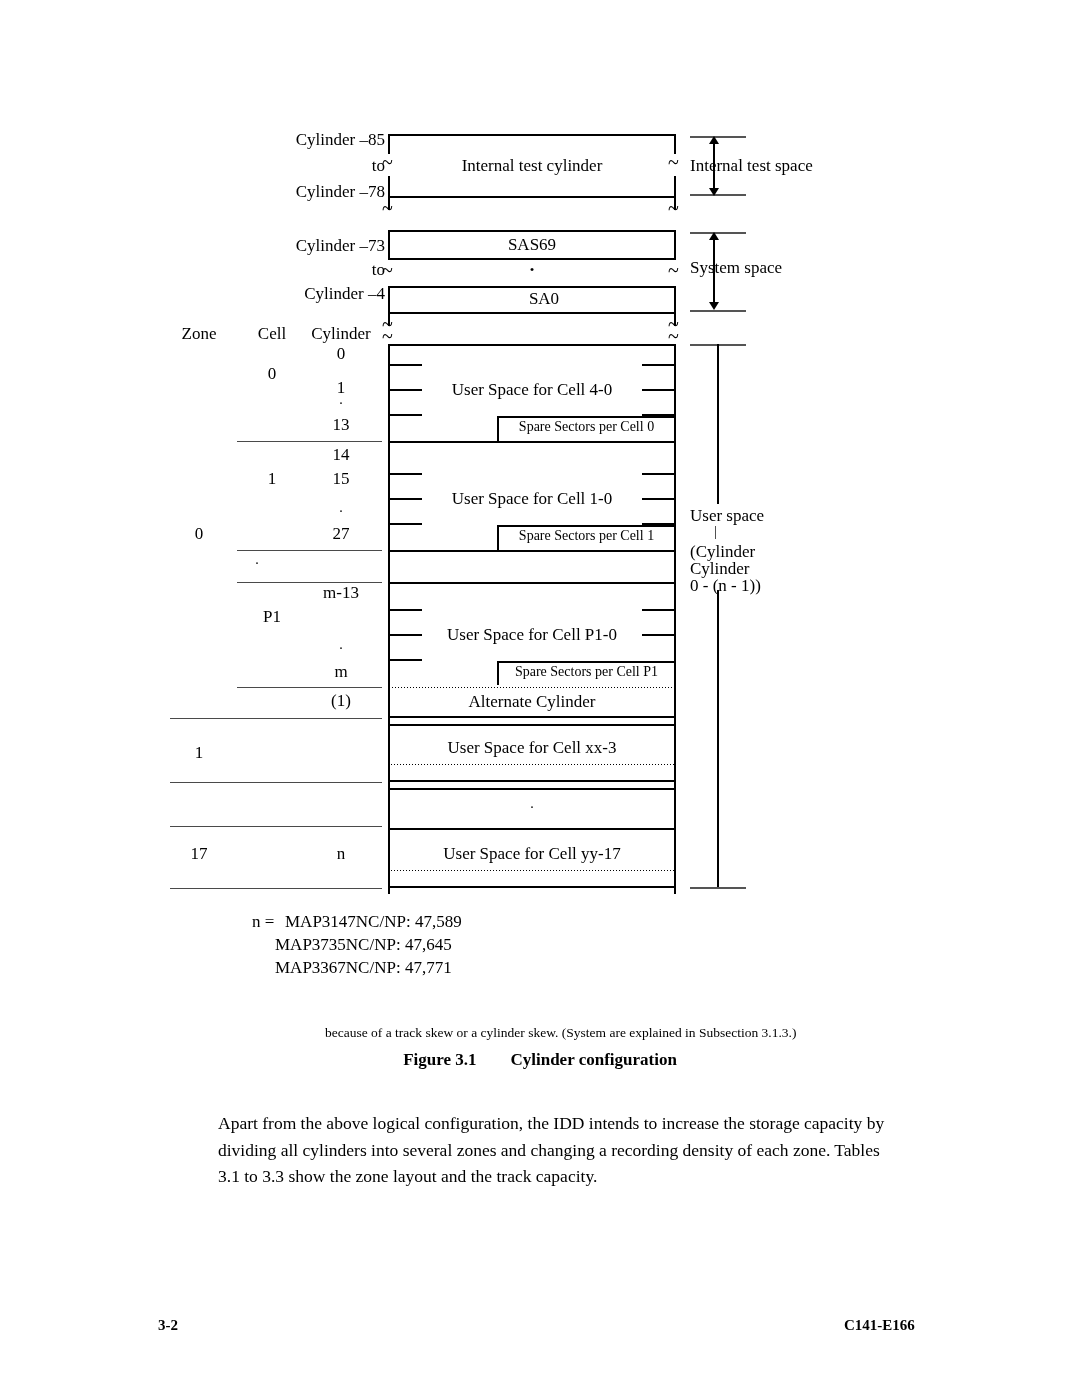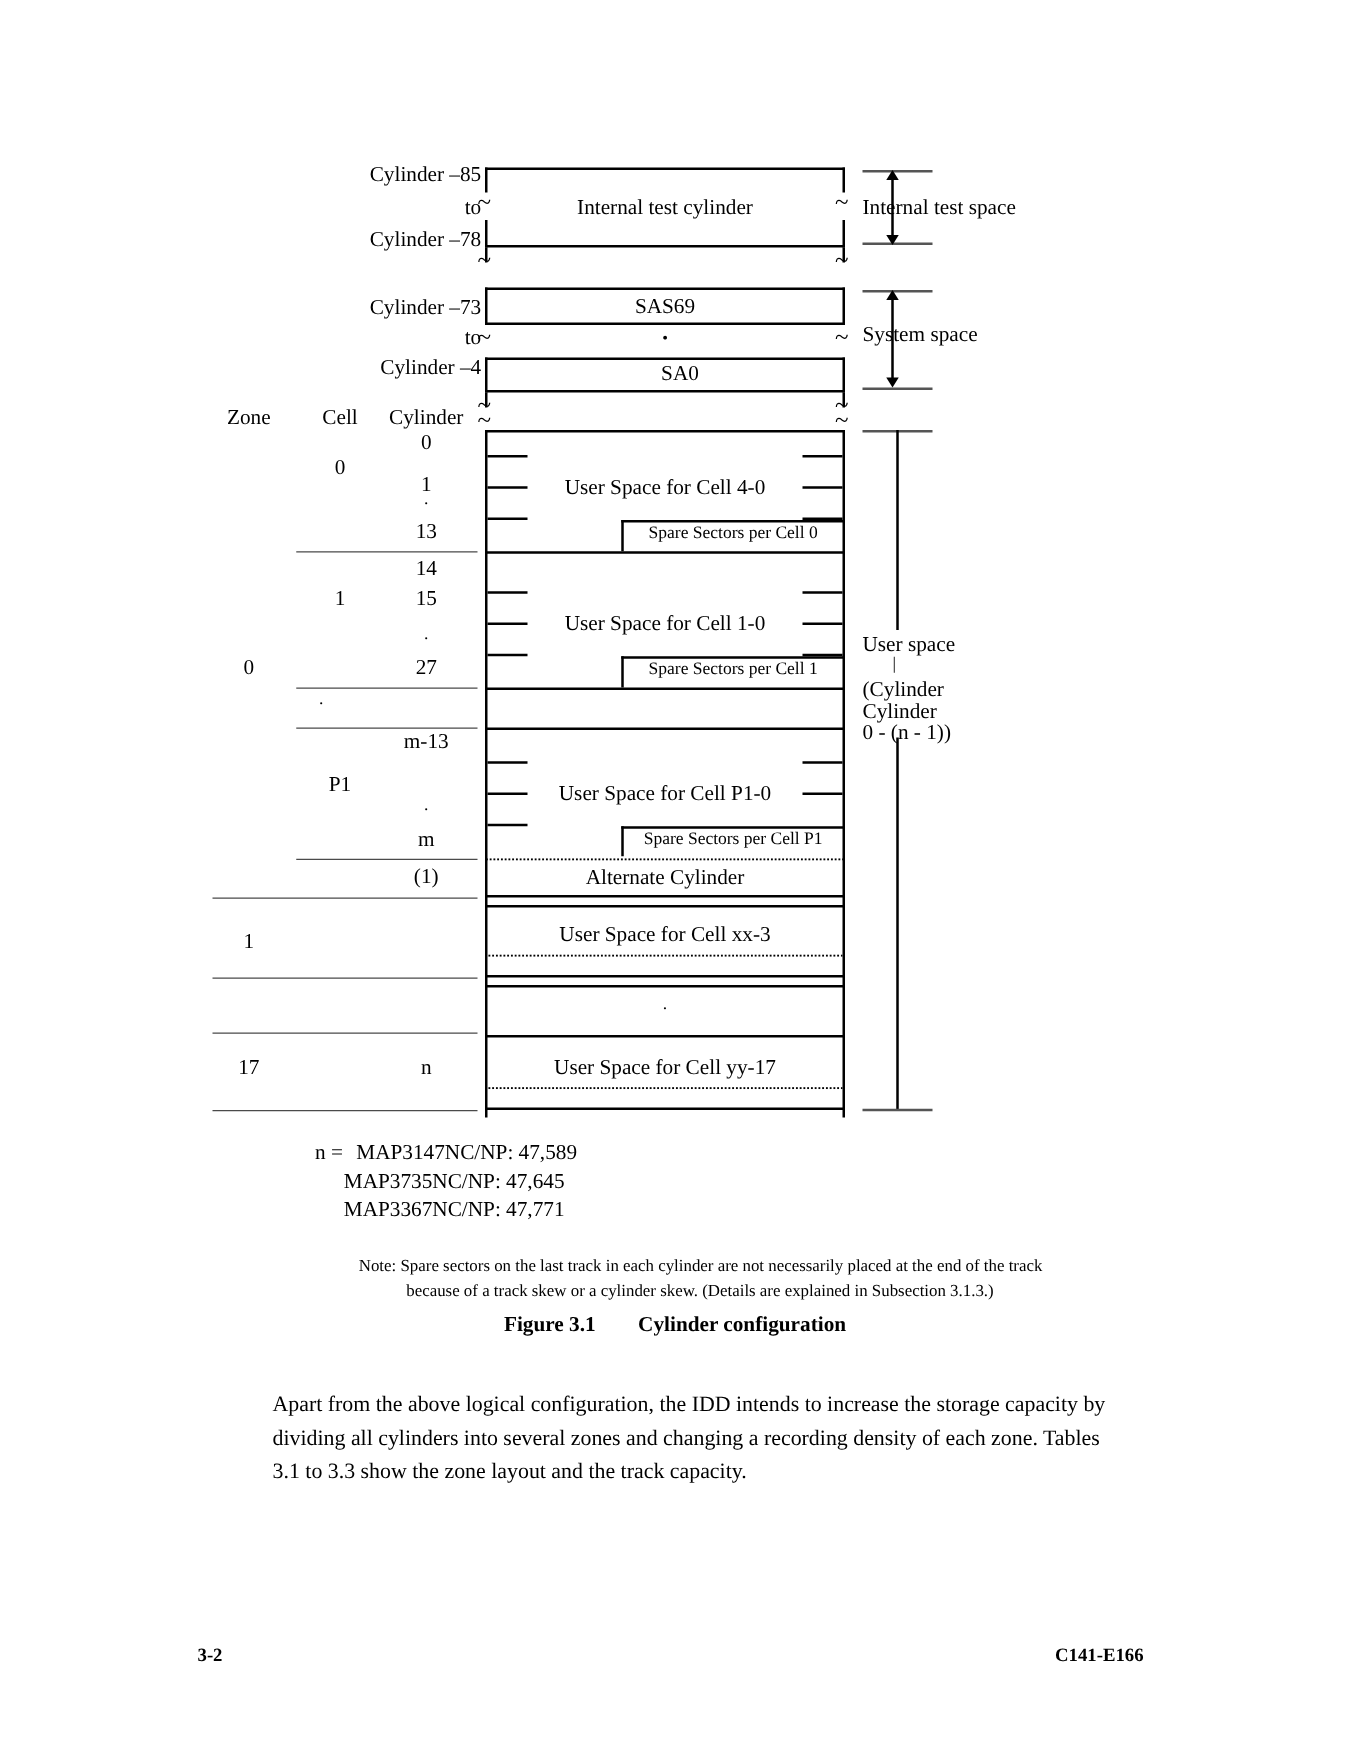--- a/index.html
+++ b/index.html
@@ -211,21 +211,21 @@
   <div class="abs t tc" style="left:300px; top:457px; width:82px;">15</div>
   <div class="abs t tc" style="left:300px; top:488px; width:82px; font-size:14px;">.</div>
   <div class="abs t tc" style="left:300px; top:512px; width:82px;">27</div>
   <div class="abs t tc" style="left:168px; top:512px; width:62px;">0</div>
   <div class="abs rule" style="left:237px; top:538px; width:145px;"></div>
 
   <div class="abs t tc" style="left:237px; top:540px; width:40px; font-size:14px;">.</div>
   <div class="abs rule" style="left:237px; top:570px; width:145px;"></div>
 
   <div class="abs t tc" style="left:300px; top:571px; width:82px;">m-13</div>
-  <div class="abs t tc" style="left:242px; top:595px; width:60px;margin-top:11px;">P1</div>
+  <div class="abs t tc" style="left:242px; top:595px; width:60px;">P1</div>
   <div class="abs t tc" style="left:300px; top:625px; width:82px; font-size:14px;">.</div>
   <div class="abs t tc" style="left:300px; top:650px; width:82px;">m</div>
   <div class="abs rule" style="left:237px; top:675px; width:145px;"></div>
 
   <div class="abs t tc" style="left:300px; top:679px; width:82px;">(1)</div>
   <div class="abs rule" style="left:170px; top:706px; width:212px;"></div>
 
   <div class="abs t tc" style="left:168px; top:731px; width:62px;">1</div>
   <div class="abs rule" style="left:170px; top:770px; width:212px;"></div>
 
@@ -243,22 +243,21 @@
   <div class="abs t" style="left:714px; top:512px; font-size:14px;">|</div>
   <div class="abs t" style="left:690px; top:530px;">(Cylinder</div>
   <div class="abs t" style="left:690px; top:547px;">Cylinder</div>
   <div class="abs t" style="left:690px; top:564px;">0 - (n - 1))</div>
 
   <div class="abs t" style="left:252px; top:900px;">n =</div>
   <div class="abs t" style="left:285px; top:900px;">MAP3147NC/NP: 47,589</div>
   <div class="abs t" style="left:275px; top:923px;">MAP3735NC/NP: 47,645</div>
   <div class="abs t" style="left:275px; top:946px;">MAP3367NC/NP: 47,771</div>
 
-  <div class="abs note" style="left:287px; top:991px;">Note: Spare sectors on the last track in each cylinder are not necessarily placed at the end of the track</div>
-  <div class="abs note" style="left:325px; top:1011px;">because of a track skew or a cylinder skew. (Details are explained in Subsection 3.1.3.)</div>
+  <div class="abs note" style="left:325px; top:1011px;">because of a track skew or a cylinder skew. (System are explained in Subsection 3.1.3.)</div>
 </div>
 
 <div class="abs" style="left:0; top:1050px; width:1080px; text-align:center;">
   <span class="caption">Figure 3.1</span>
   <span style="display:inline-block; width:26px;"></span>
   <span class="caption">Cylinder configuration</span>
 </div>
 
 <div class="abs para" style="left:218px; top:1110px; width:676px;">Apart from the above logical configuration, the IDD intends to increase the storage capacity by dividing all cylinders into several zones and changing a recording density of each zone.  Tables 3.1 to 3.3 show the zone layout and the track capacity.</div>
 

